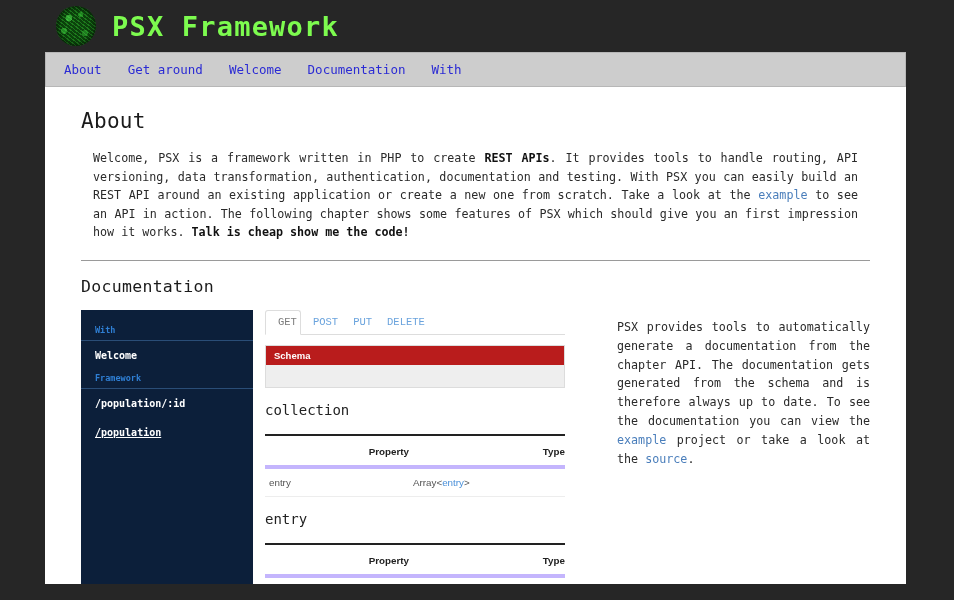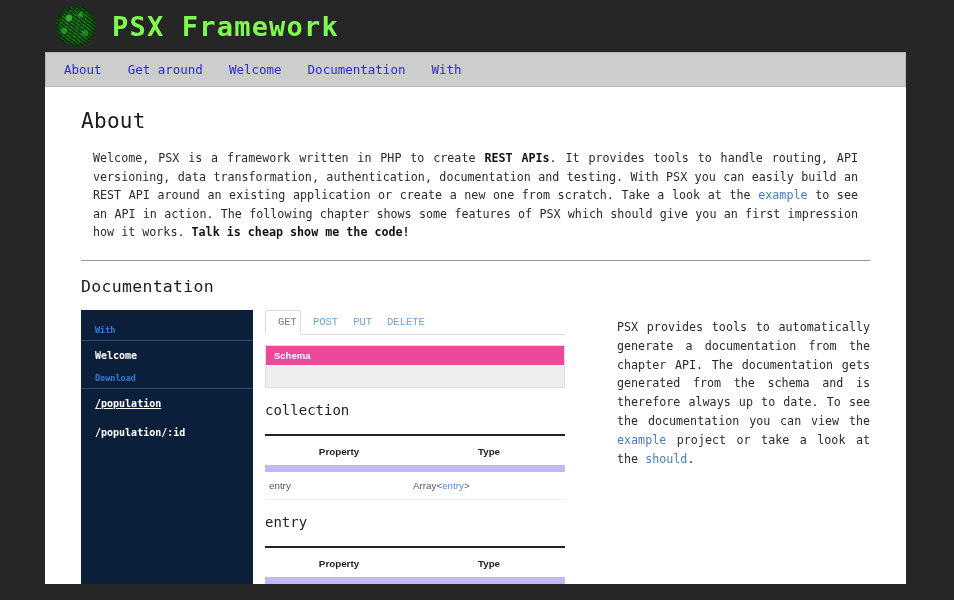--- a/index.html
+++ b/index.html
@@ -175,21 +175,21 @@
     border-bottom: 1px solid #ffffff;
     margin-bottom: -1px;
     border-radius: 3px 3px 0 0;
   }
 
   .panel {
     margin-top: 10px;
     border: 1px solid #dcdcdc;
   }
   .panel-head {
-    background: #ec4899;
+    background: #b91c1c;
     color: #ffffff;
     font-family: "Liberation Sans", sans-serif;
     font-size: 9.5px;
     font-weight: bold;
     padding: 4px 8px;
   }
   .panel-body {
     background: #eeeeee;
     height: 22px;
   }
@@ -201,26 +201,26 @@
     padding-bottom: 16px;
     border-bottom: 2px solid #222;
     margin: 0;
   }
   table.prop-table {
     width: 100%;
     border-collapse: collapse;
     font-family: "Liberation Sans", sans-serif;
   }
   table.prop-table th {
-    text-align: center;
+    text-align: right;
     font-size: 9.8px;
     color: #222;
     font-weight: bold;
     padding: 10px 0 8px 4px;
-    border-bottom: 7px solid #c4b5fd;
+    border-bottom: 4px solid #c4b5fd;
   }
   table.prop-table td {
     font-size: 9.8px;
     color: #555;
     padding: 8px 0 8px 4px;
     border-bottom: 1px solid #ededed;
   }
   table.prop-table th:nth-child(2),
   table.prop-table td:nth-child(2) { width: 52%; }
   td .type-link { color: #4a90d9; }
@@ -263,23 +263,23 @@
 
   <hr class="rule">
 
   <h2 class="section-title">Documentation</h2>
 
   <div class="doc-grid">
 
     <div class="doc-sidebar">
       <div class="side-head">With</div>
       <a class="side-link">Welcome</a>
-      <div class="side-head">Download</div>
+      <div class="side-head">Framework</div>
+      <a class="side-link">/population/:id</a>
       <a class="side-link active">/population</a>
-      <a class="side-link">/population/:id</a>
     </div>
 
     <div class="doc-main">
 
       <div class="tabs">
         <a class="tab active">GET</a>
         <a class="tab">POST</a>
         <a class="tab">PUT</a>
         <a class="tab">DELETE</a>
       </div>
@@ -315,17 +315,17 @@
               <th>Property</th>
               <th>Type</th>
             </tr>
           </thead>
 
         </table>
       </div>
     </div>
 
     <div class="doc-aside">
-      <p><span>PSX provides tools to automatically generate a documentation from the chapter API. The documentation gets generated from the schema and is therefore always up to date. To see the documentation you can view the </span><a class="inline-link">example</a><span> project or take a look at the </span><a class="inline-link">should</a><span>.</span></p>
+      <p><span>PSX provides tools to automatically generate a documentation from the chapter API. The documentation gets generated from the schema and is therefore always up to date. To see the documentation you can view the </span><a class="inline-link">example</a><span> project or take a look at the </span><a class="inline-link">source</a><span>.</span></p>
     </div>
 
   </div>
 </div>
 
 </body></html>

